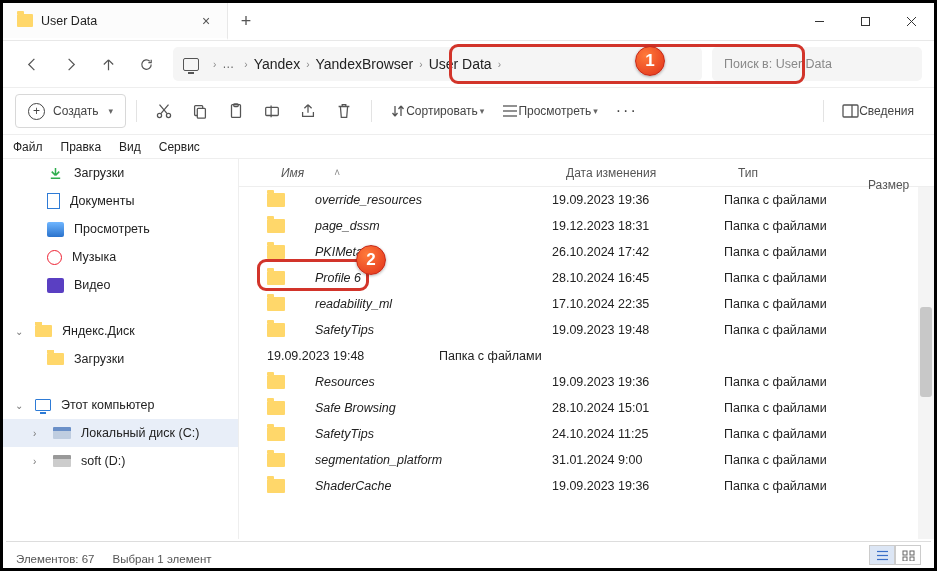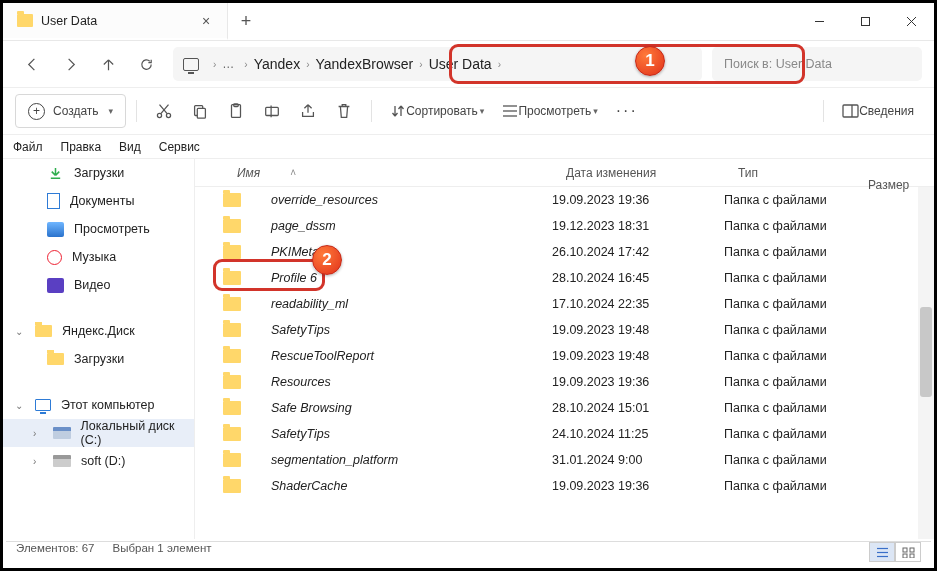--- a/index.html
+++ b/index.html
@@ -33,21 +33,21 @@
 .tb-create { border: 1px solid #d8d8d8; padding: 0 12px; gap:8px; }
 .plus-c { width: 17px; height: 17px; border: 1.3px solid #444; border-radius: 50%; display: flex; align-items: center; justify-content: center; font-size: 12px; line-height:1; }
 .tb-sep { width: 1px; height: 22px; background: #e3e3e3; margin: 0 8px; }
 .tb-ico svg { width: 18px; height: 18px; }
 .tb-down { font-size: 9px; color: #666; margin-left:2px; }
 
 .menubar { height: 24px; display: flex; align-items: center; padding: 0 10px; gap: 18px; font-size: 12px; border-bottom: 1px solid #eee; }
 .menubar span { }
 
 .main { display: flex; height: 380px; }
-.side { width: 192px; border-right: 1px solid #eee; overflow: hidden; font-size: 12.5px; display:flex; flex-direction:column; }
+.side { width: 236px; border-right: 1px solid #eee; overflow: hidden; font-size: 12.5px; display:flex; flex-direction:column; }
 .side-inner { flex:1; overflow:hidden; }
 .side-item { display: flex; align-items: center; height: 28px; padding-left: 44px; gap: 10px; }
 .side-item.l1 { padding-left: 30px; }
 .side-item.l0 { padding-left: 12px; }
 .side-item.sel { background: #e8eef8; }
 .tree-tw { width: 10px; color: #777; font-size:10px; }
 .si-ico { width: 17px; height: 15px; flex-shrink:0; }
 .i-doc { background:#fff; border:1.3px solid #2e7bd6; width:13px; height:16px; }
 .i-img { background:linear-gradient(#6fb6ff,#2a72cc); border-radius:2px; }
 .i-mus { background:#fff; border:1.5px solid #e23; border-radius:50%; width:15px;height:15px; }
@@ -70,21 +70,21 @@
 .col-size { width: 80px; margin-top: 24px; }
 .sort-c { font-size:10px; color:#888;}
 .flist { flex: 1; overflow: hidden; position: relative; font-size: 12.5px; }
 .frow { display: flex; height: 26px; align-items: center; }
 .frow .col-name { display: flex; align-items: center; }
 .frow .fold-icon { width: 18px; height: 14px; }
 .frow-hl { position: absolute; border: 3px solid #d2342a; border-radius: 9px; pointer-events: none; }
 .fscroll { position:absolute; right:0; top:0; width:16px; height:100%; background:#f4f4f4;}
 .fscroll-th { position:absolute; right:2px; top:120px; width:12px; height:90px; background:#c8c8c8; border-radius:3px;}
 
-.status { position: absolute; bottom: 3px; left: 3px; right: 3px; height: 24px; border-top: 1px solid #ddd; display: flex; align-items: flex-start; padding: 0 10px; font-size: 11.5px; color: #555; gap: 18px; background:#fff;}
+.status { position: absolute; bottom: 3px; left: 3px; right: 3px; height: 24px; border-top: 1px solid #ddd; display: flex; align-items: flex-end; padding: 0 10px; font-size: 11.5px; color: #555; gap: 18px; background:#fff;}
 .view-sw { margin-left: auto; display: flex; gap: 0; }
 .view-sw div { width: 26px; height: 20px; display:flex;align-items:center;justify-content:center; border:1px solid #ccc;}
 .view-sw .act { background:#dce6f5; }
 </style>
 </head>
 <body>
 
 <div class="titlebar">
   <div class="tab">
     <span class="fold-icon"></span>
@@ -355,24 +355,20 @@
           <div class="col-name">
             <span class="fold-icon"></span>
             <span>SafetyTips</span>
           </div>
           <div class="col-date">19.09.2023 19:48</div>
           <div class="col-type">Папка с файлами</div>
           <div class="col-size"></div>
         </div>
         <div class="frow">
           <div class="col-chk"></div>
-          <div class="col-name">
-            <span class="fold-icon"></span>
-            <span>RescueToolReport</span>
-          </div>
           <div class="col-date">19.09.2023 19:48</div>
           <div class="col-type">Папка с файлами</div>
           <div class="col-size"></div>
         </div>
         <div class="frow">
           <div class="col-chk"></div>
           <div class="col-name">
             <span class="fold-icon"></span>
             <span>Resources</span>
           </div>

